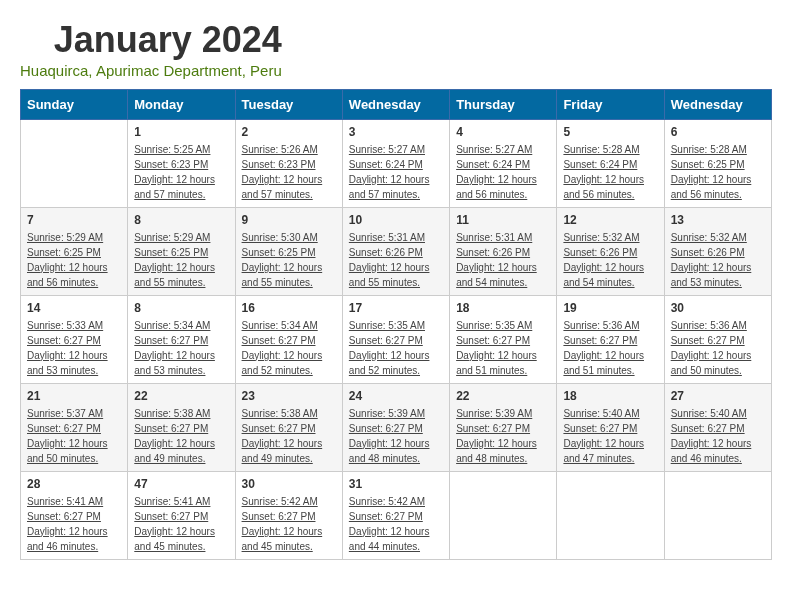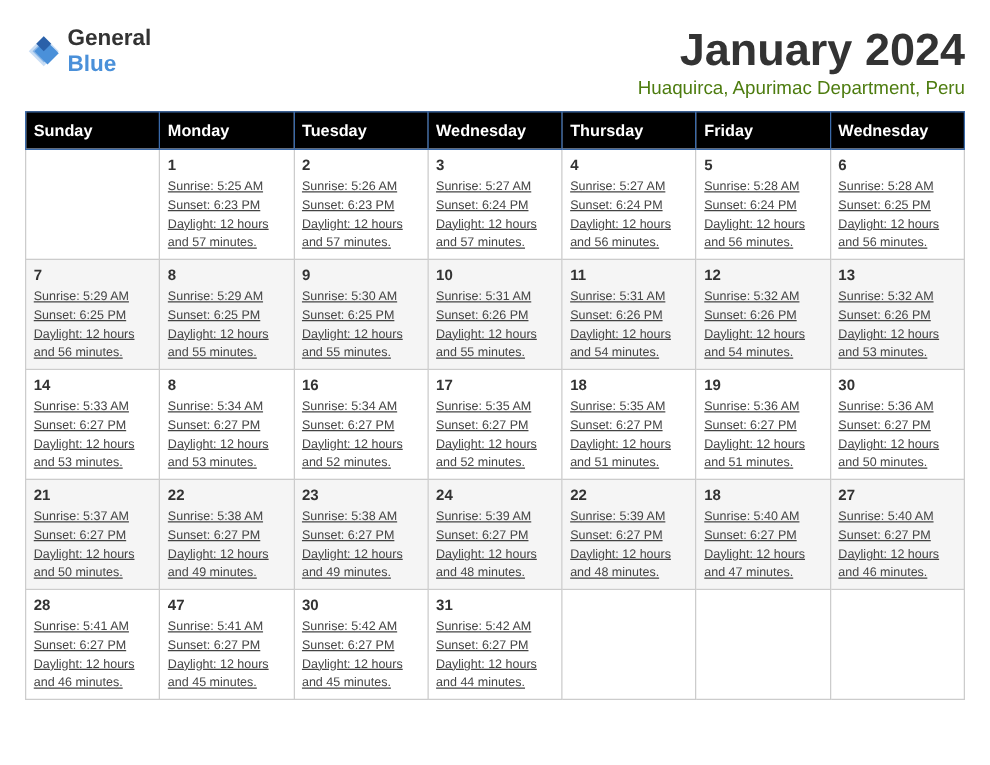--- a/index.html
+++ b/index.html
@@ -48,21 +48,21 @@
       font-size: 15px;
       color: #4d7c0f;
       margin-top: 2px;
     }
     table {
       width: 100%;
       border-collapse: collapse;
       table-layout: fixed;
     }
     thead th {
-      background-color: #000000;
+      background-color: #0369a1;
       color: #fff;
       font-size: 13px;
       font-weight: bold;
       padding: 7px 6px;
       text-align: left;
       border: 1px solid #3a6aaa;
     }
     tbody td {
       border: 1px solid #ccc;
       vertical-align: top;
@@ -88,32 +88,20 @@
       text-decoration: underline;
     }
     .empty-cell {
       background: #fff !important;
     }
   </style>
 </head>
 <body>
 
 <div class="header">
-  <div class="logo">
-    <svg class="logo-icon" viewBox="0 0 40 40">
-      <polygon points="20,4 36,20 20,36 4,20" fill="#4a90d9" opacity="0.3"></polygon>
-      <polygon points="20,8 34,20 20,32 8,20" fill="#4a90d9" opacity="0.5"></polygon>
-      <polygon points="24,10 36,22 24,34 16,26 10,20 16,14" fill="#4a90d9"></polygon>
-      <polygon points="20,4 28,12 20,20 12,12" fill="#2a60a9"></polygon>
-    </svg>
-    <div>
-      <span class="logo-text-general">General</span><br>
-      <span class="logo-text-blue">Blue</span>
-    </div>
-  </div>
   <div class="title-block">
     <div class="calendar-title">January 2024</div>
     <div class="calendar-subtitle">Huaquirca, Apurimac Department, Peru</div>
   </div>
 </div>
 
 <table>
   <thead>
     <tr>
     <th>Sunday</th>

